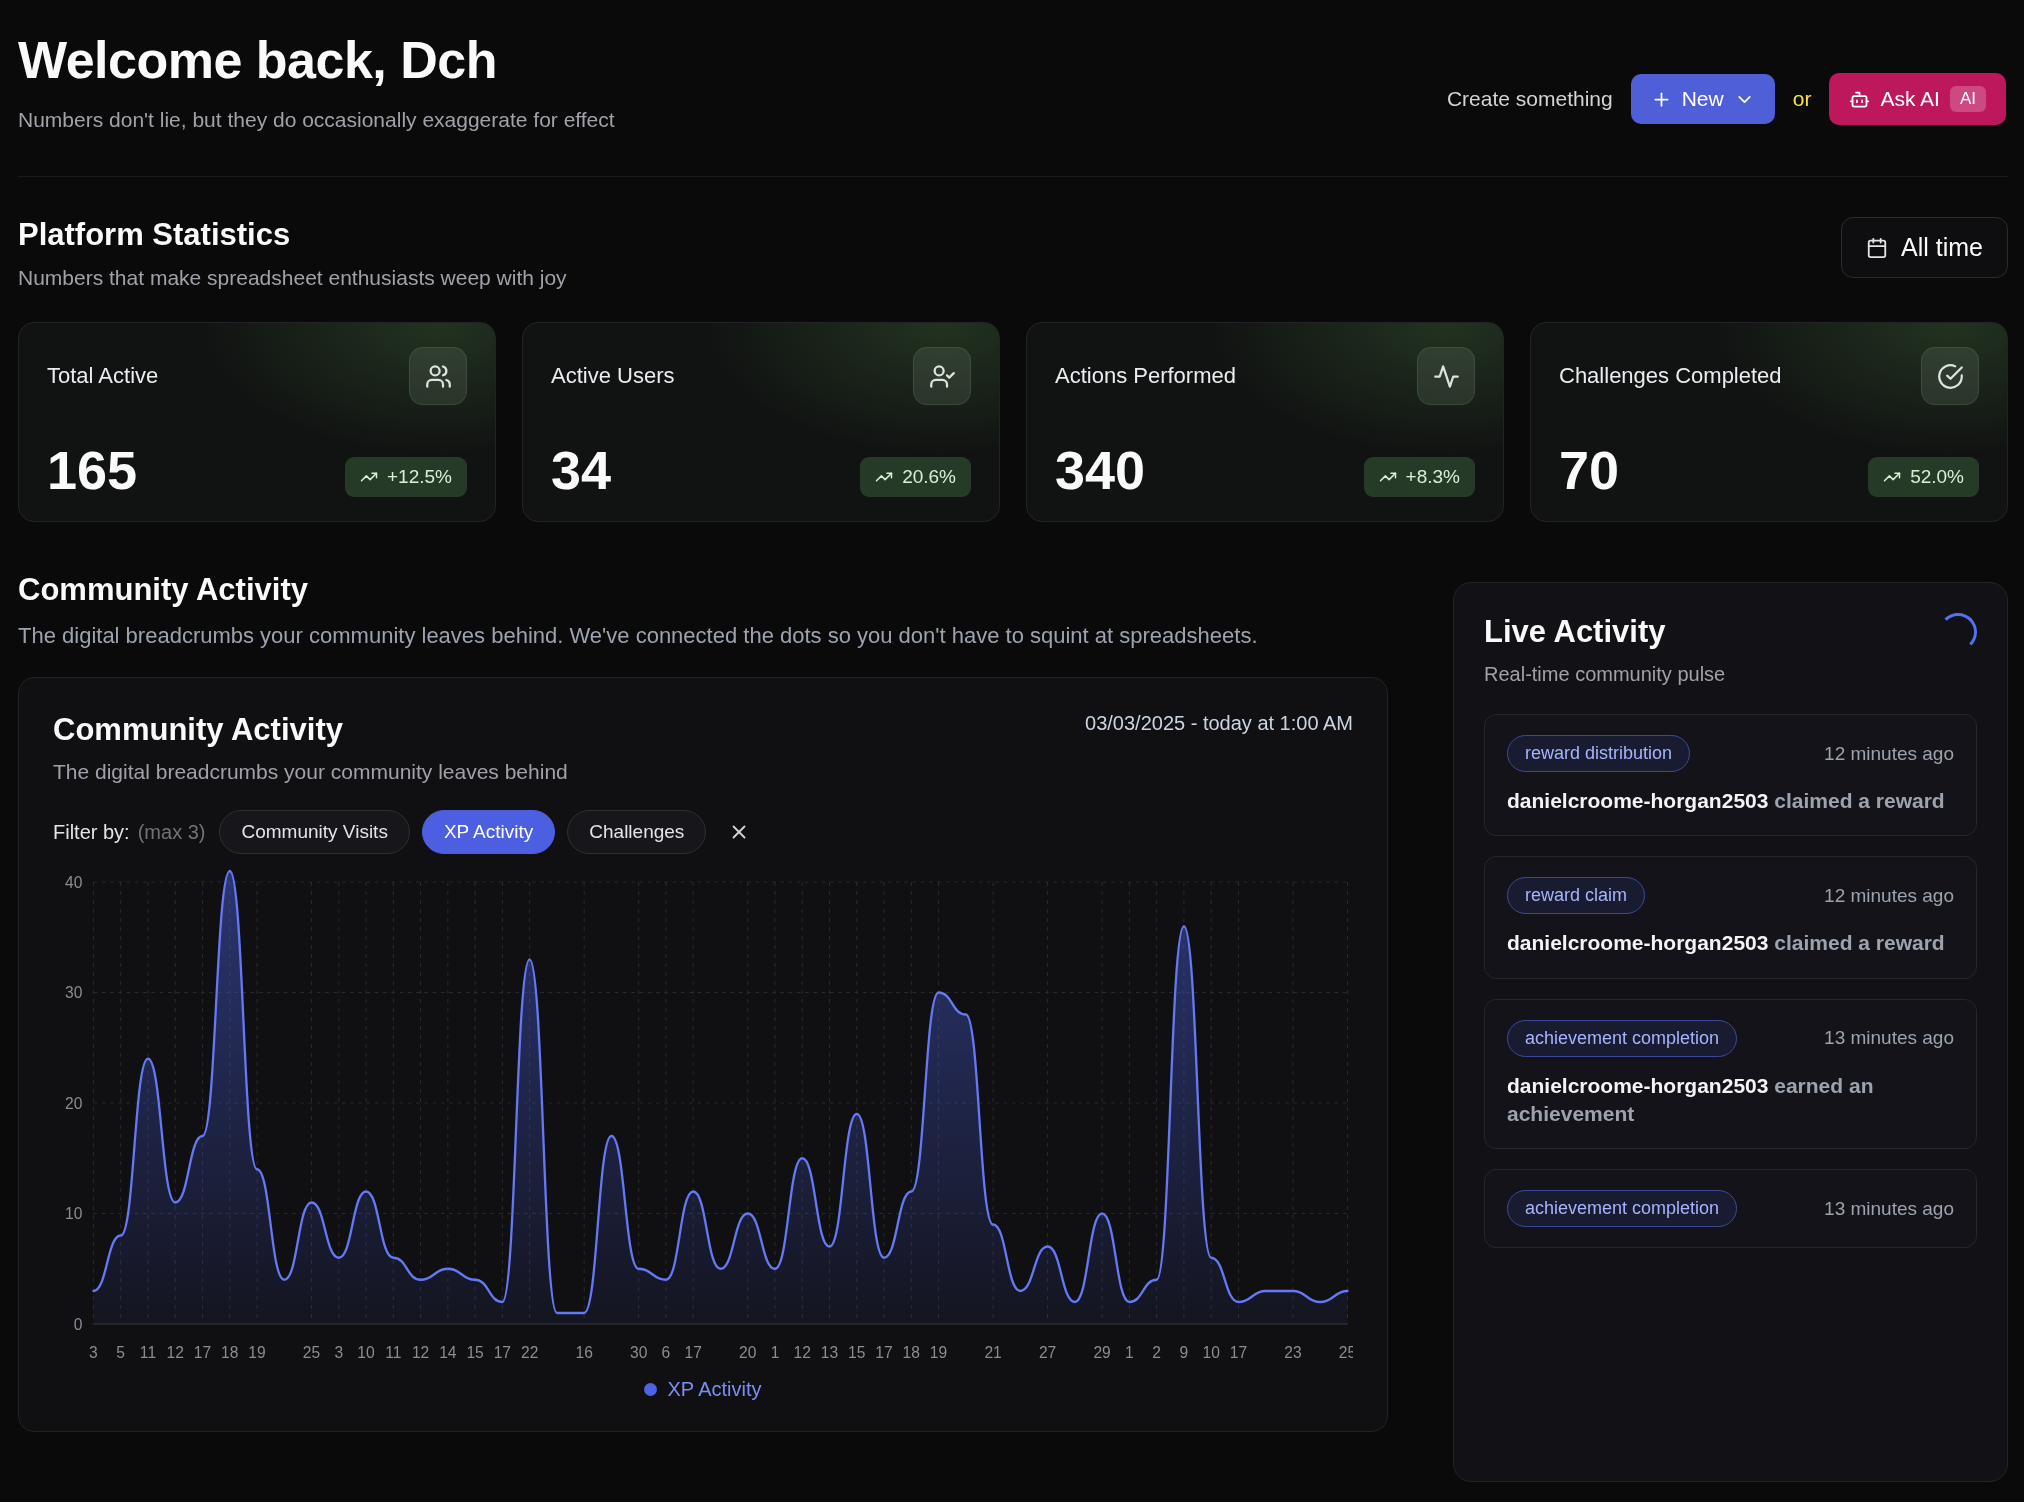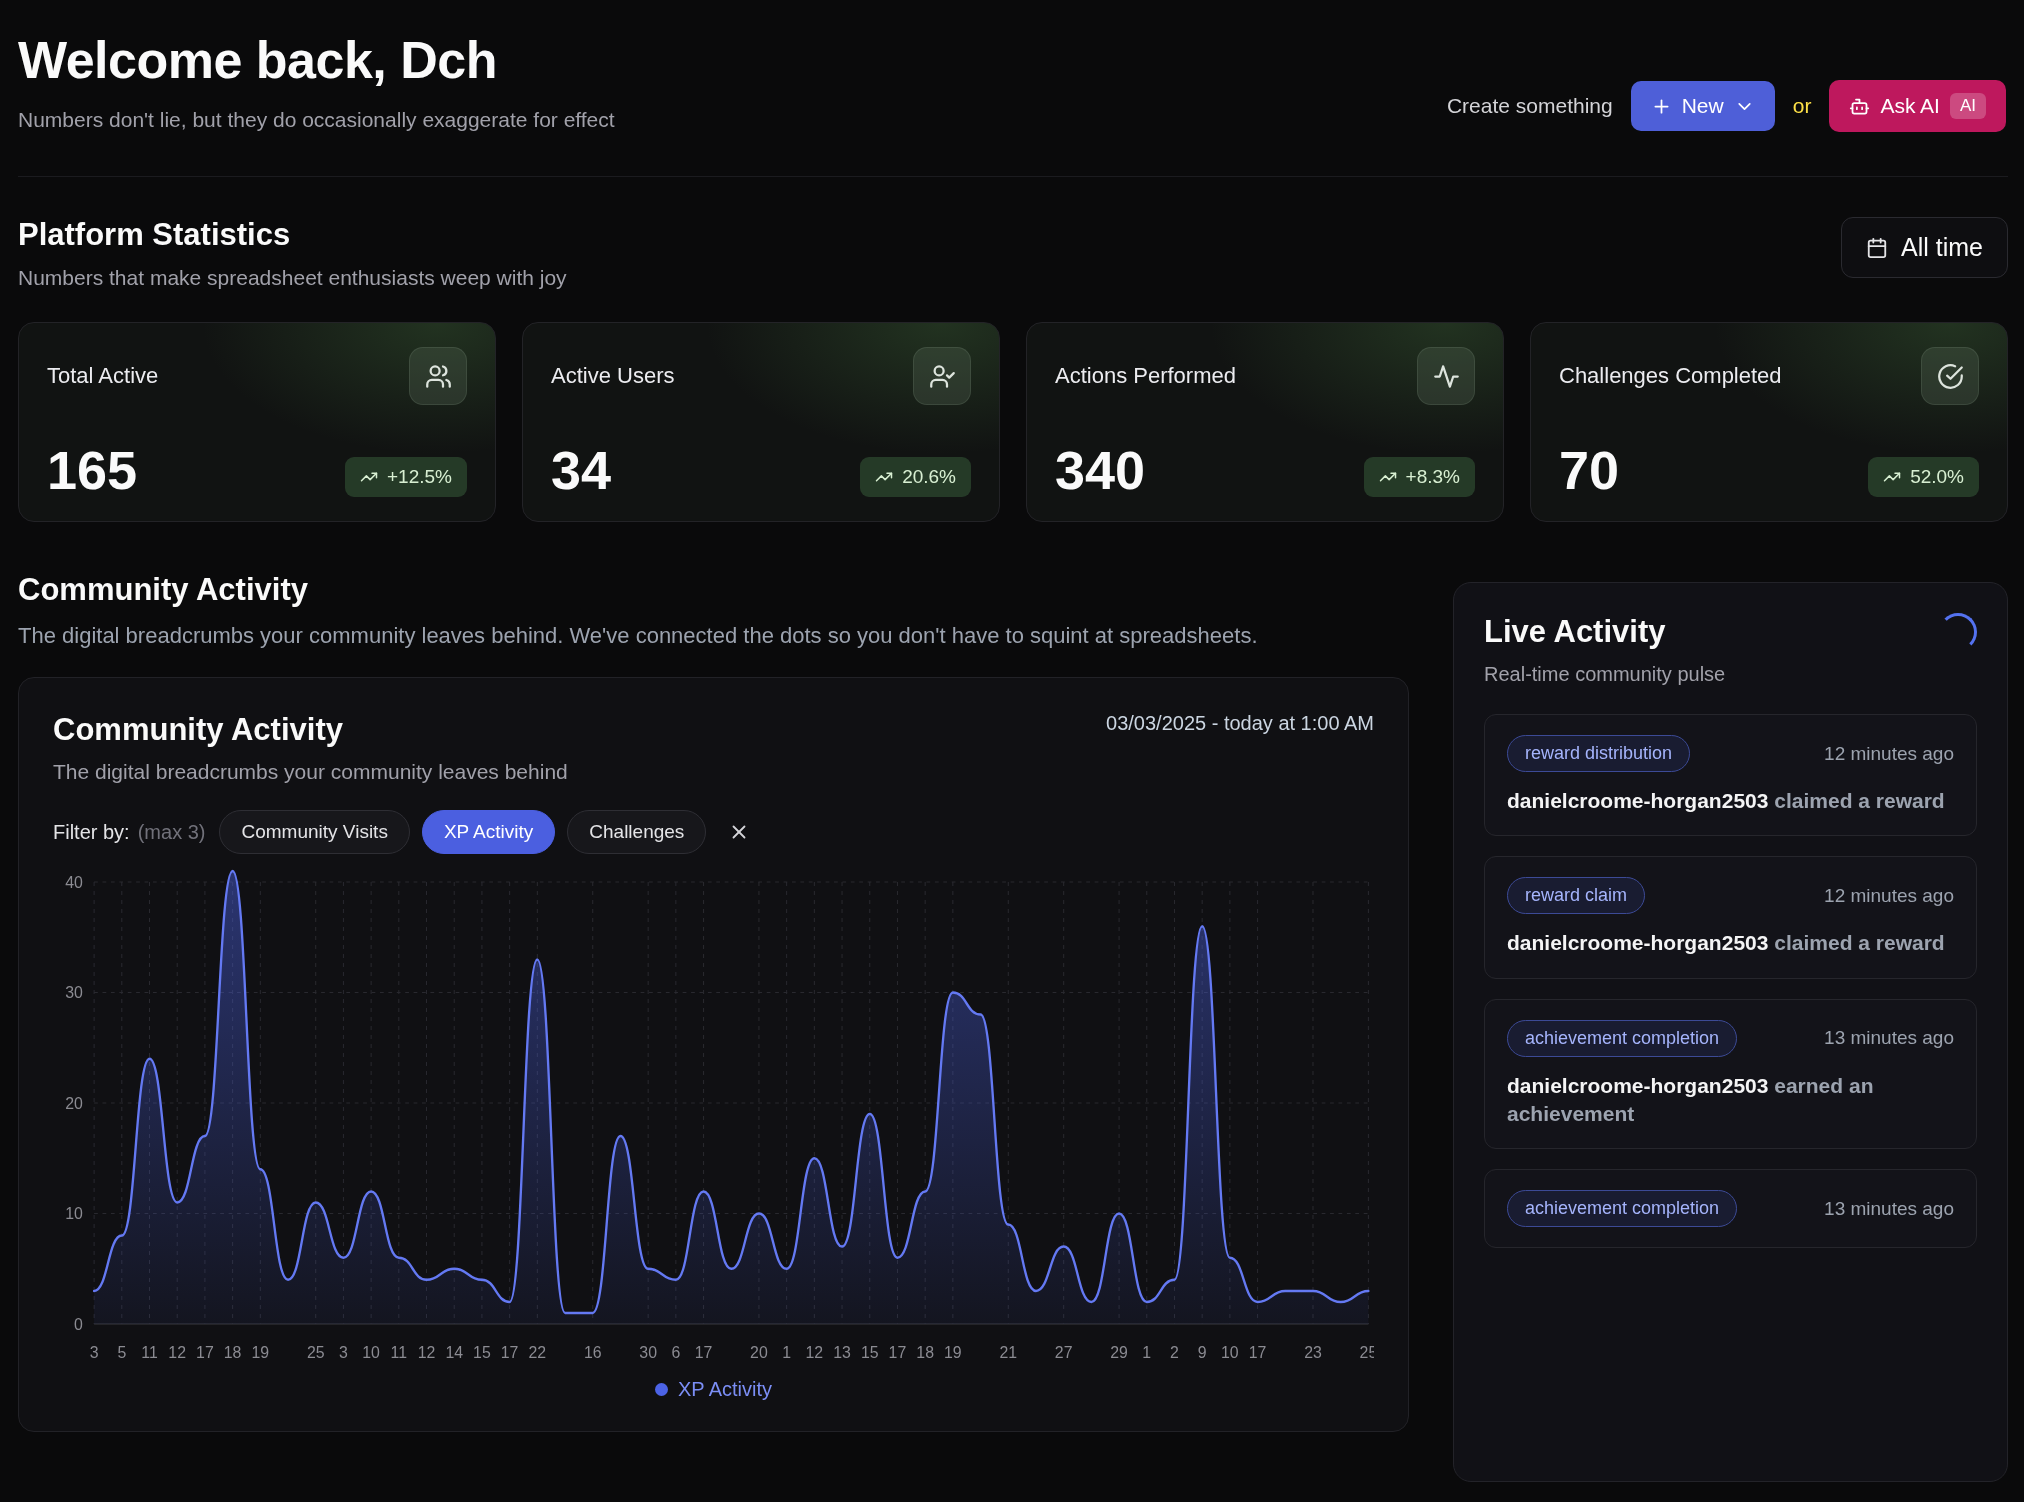--- a/index.html
+++ b/index.html
@@ -5,21 +5,21 @@
   * { box-sizing: border-box; }
   html,body { margin:0; padding:0; }
   body {
     width:2024px; height:1502px; overflow:hidden;
     background:#0a0a0b; color:#fafafa;
     font-family:"Liberation Sans", sans-serif;
   }
   .page { padding:0 16px 0 18px; }
 
   
-  .topbar { display:flex; justify-content:space-between; align-items:flex-end;
+  .topbar { display:flex; justify-content:space-between; align-items:center;
             padding:30px 2px 44px 0; border-bottom:1px solid #1b1b1f; }
   .page-title { font-size:52px; font-weight:700; margin:0; letter-spacing:-0.5px; }
   .page-sub { font-size:21px; color:#a1a1aa; margin-top:18px; }
   .top-actions { display:flex; align-items:center; gap:18px; margin-top:36px; }
   .create-label { font-size:21px; color:#d4d4d8; }
   .btn { display:inline-flex; align-items:center; gap:10px; border:none; cursor:pointer;
          font-family:inherit; font-size:21px; color:#fff; border-radius:10px; padding:13px 20px; }
   .btn svg { width:21px; height:21px; }
   .btn-new { background:#4e5fd8; }
   .btn-ask { background:#be185d; }
@@ -46,21 +46,21 @@
                border:1px solid rgba(140,160,140,.18); display:flex; align-items:center;
                justify-content:center; color:#dde4dd; }
   .stat-chip svg { width:27px; height:27px; }
   .stat-bottom { display:flex; justify-content:space-between; align-items:flex-end; }
   .stat-value { font-size:54px; font-weight:700; line-height:1; }
   .stat-badge { display:flex; align-items:center; gap:9px; background:rgba(86,148,90,.30);
                 color:#d8efd2; font-size:19px; padding:9px 15px; border-radius:9px; }
   .stat-badge svg { width:18px; height:18px; }
 
   
-  .main-row { display:flex; gap:44px; margin-top:50px; }
+  .main-row { display:flex; gap:65px; margin-top:50px; }
   .left-col { flex:1; min-width:0; }
   .community-sub { font-size:22px; color:#9ca3af; margin-top:15px; }
 
   .chart-card { margin-top:28px; background:#101013; border:1px solid #222227;
                 border-radius:16px; padding:34px 34px 30px; }
   .chart-head { display:flex; justify-content:space-between; align-items:flex-start; }
   .chart-title { font-size:31px; font-weight:700; margin:0; }
   .chart-sub { font-size:21px; color:#a1a1aa; margin-top:12px; }
   .chart-date { font-size:20px; color:#cbd5e1; }
   .filter-row { display:flex; align-items:center; gap:14px; margin-top:26px; }

